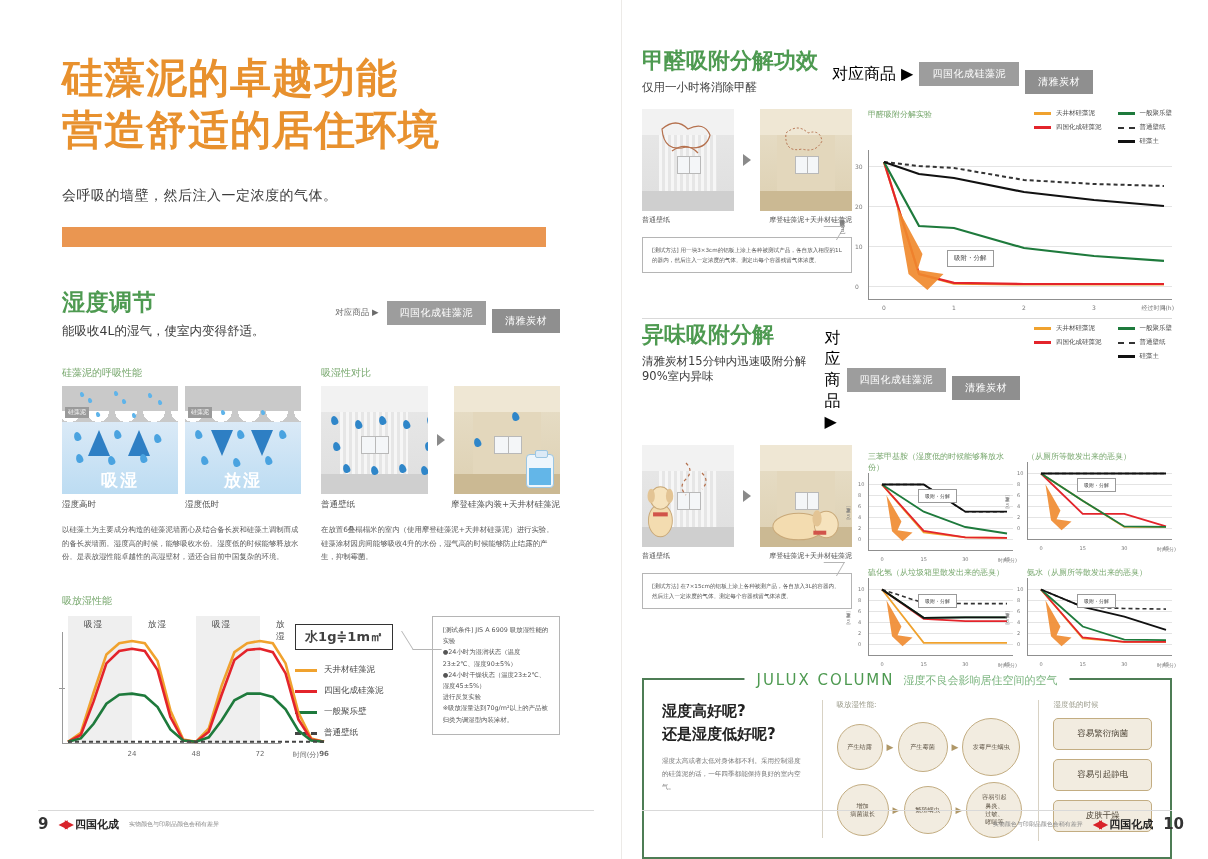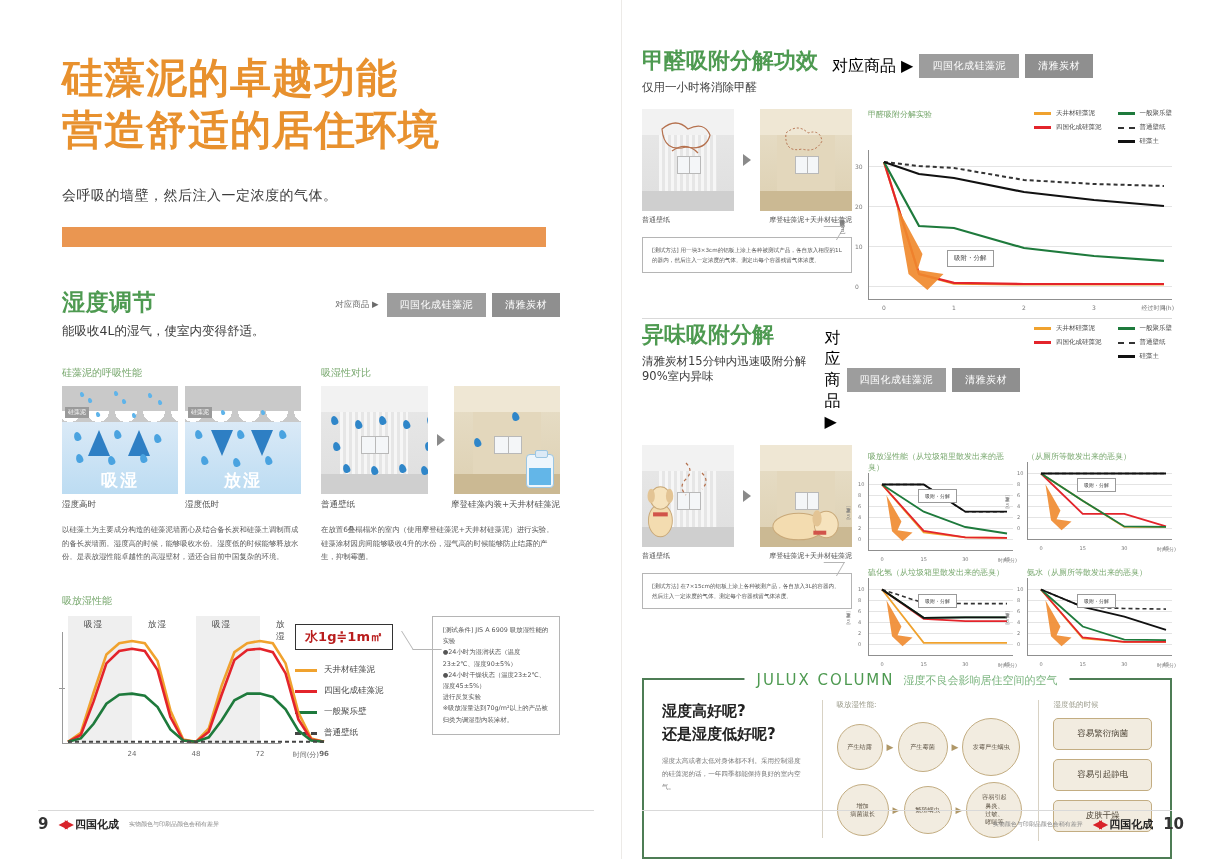--- a/index.html
+++ b/index.html
@@ -52,21 +52,21 @@
   .prod-tags {
     position: absolute; right: 0; top: 6px;
     display: flex; align-items: center; gap: 6px;
   }
   .prod-tags .tag-lead { font-size: 8.5px; color: #6a6a6a; margin-right: 2px; }
   .tag-btn {
     background: #9d9d9d; color: #ffffff;
     font-size: 10px; padding: 5px 13px;
     letter-spacing: .5px; white-space: nowrap;
   }
-  .tag-btn.alt { background: #8f8f8f; }
+  .tag-btn.alt { background: #8f8f8f; margin-top: 16px; }
 
   .two-col { display: flex; gap: 20px; margin-top: 26px; }
   .col { flex: 1; }
   .col-title { font-size: 10px; color: #78a86e; margin-bottom: 6px; }
 
   .panel-row { display: flex; gap: 7px; }
   .panel {
     position: relative; flex: 1; height: 108px;
     background: linear-gradient(#ffffff 0%, #ffffff 32%, #dbeaf7 32%, #bcdcf2 100%);
     overflow: hidden;
@@ -176,21 +176,21 @@
   }
   .chart-hum .xtick {
     position: absolute; bottom: 8px; font-size: 7px; color: #6a6a6a; transform: translateX(-50%);
   }
   .chart-hum .xlabel {
     position: absolute; right: -38px; bottom: 6px; font-size: 7px; color: #6a6a6a;
   }
   .legend-hum { width: 150px; padding-top: 8px; }
   .eqbox {
     display: inline-block; border: 1px solid #333; padding: 3px 9px;
-    font-size: 13px; font-weight: bold; color: #b91c1c; margin-bottom: 14px;
+    font-size: 13px; font-weight: bold; color: #404040; margin-bottom: 14px;
   }
   .lg-item { display: flex; align-items: center; gap: 7px; margin-bottom: 9px; }
   .lg-swatch { width: 22px; height: 3px; }
   .lg-swatch.dashed {
     height: 0; border-top: 3px dashed #444; background: none;
   }
   .lg-txt { font-size: 8.5px; color: #4a4a4a; }
 
   .testbox {
     border: 1px solid #b5b5b5; padding: 8px 10px;
@@ -685,21 +685,21 @@
           <div style="display:flex;gap:7px">
             <div class="mini-cap" style="flex:1">普通壁纸</div>
             <div class="mini-cap" style="flex:1;text-align:right">摩登硅藻泥+天井材硅藻泥</div>
           </div>
           <div class="testbox-sm">[测试方法] 在7×15cm的铝板上涂上各种被测产品，各自放入3L的容器内。然后注入一定浓度的气体。测定每个容器残留气体浓度。</div>
         </div>
 
         <div class="rright">
           <div class="odor-grid" id="odorGrid">
               <div>
-                <div class="chart-title-sm">吸放湿性能（从垃圾箱里散发出来的恶臭）</div>
+                <div class="chart-title-sm">三苯甲基胺（湿度低的时候能够释放水份）</div>
                 <div class="chart-od">
                   <div class="gridline" style="top: 66px;"></div>
                   <div class="ytick" style="top: 66px; left: -10px; font-size: 5px;">0</div>
                   <div class="gridline" style="top: 55.0909px;"></div>
                   <div class="ytick" style="top: 55.0909px; left: -10px; font-size: 5px;">2</div>
                   <div class="gridline" style="top: 44.1818px;"></div>
                   <div class="ytick" style="top: 44.1818px; left: -10px; font-size: 5px;">4</div>
                   <div class="gridline" style="top: 33.2727px;"></div>
                   <div class="ytick" style="top: 33.2727px; left: -10px; font-size: 5px;">6</div>
                   <div class="gridline" style="top: 22.3636px;"></div>

